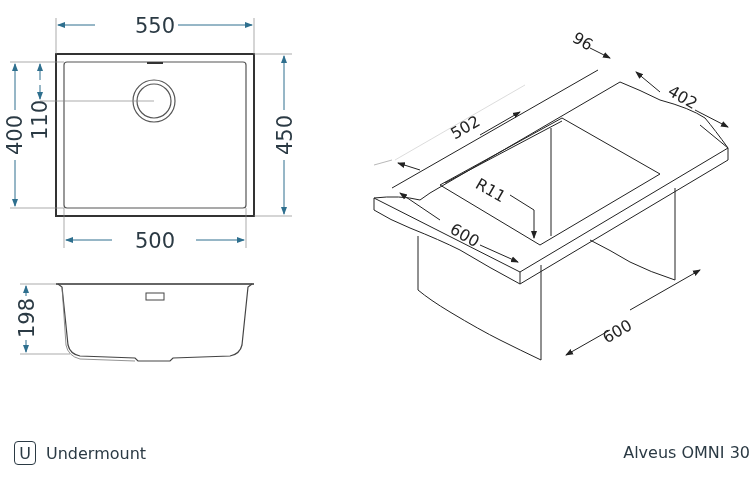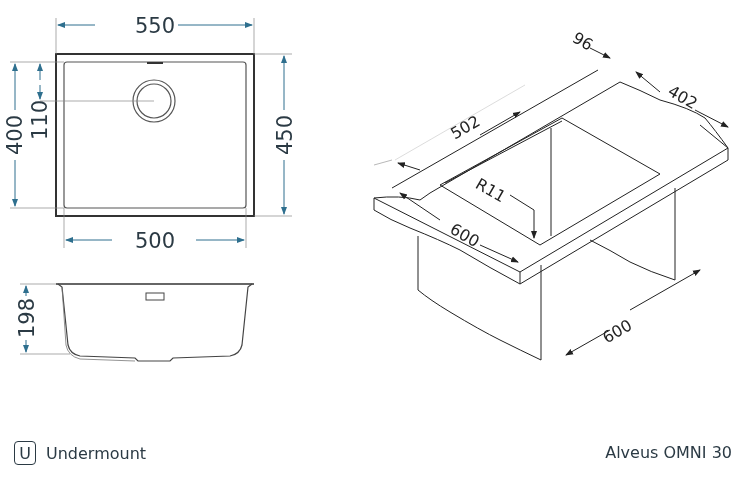--- a/index.html
+++ b/index.html
@@ -3,21 +3,21 @@
 <meta charset="utf-8">
 <style>
   html,body{margin:0;padding:0;background:#ffffff;}
   body{width:750px;height:482px;position:relative;overflow:hidden;font-family:"DejaVu Sans",sans-serif;}
   svg{position:absolute;left:0;top:0;}
   .dim{font-family:"DejaVu Sans",sans-serif;font-size:21px;fill:#2b3a44;}
   .dimiso{font-family:"DejaVu Sans",sans-serif;font-size:16px;fill:#222;}
   .footer-left{position:absolute;left:14px;top:441px;display:flex;align-items:center;gap:10px;}
   .badge{width:22px;height:24px;border:1.5px solid #2b3a44;border-radius:4px;display:flex;align-items:center;justify-content:center;font-family:"DejaVu Sans",sans-serif;font-size:16px;color:#2b3a44;box-sizing:border-box;}
   .ftext{font-family:"DejaVu Sans",sans-serif;font-size:16px;color:#2b3a44;text-align:right;}
-  .footer-right{position:absolute;right:18px;top:443px;}
+  .footer-right{position:absolute;right:0;top:443px;}
 </style>
 </head>
 <body>
 
 <svg width="750" height="482" viewBox="0 0 750 482">
   <defs>
     <marker id="arr" markerWidth="8" markerHeight="8" refX="7" refY="4" orient="auto">
       <path d="M0,1 L8,4 L0,7 Z" fill="#2e6f8e"></path>
     </marker>
     <marker id="arrk" markerWidth="8" markerHeight="8" refX="7" refY="4" orient="auto">

